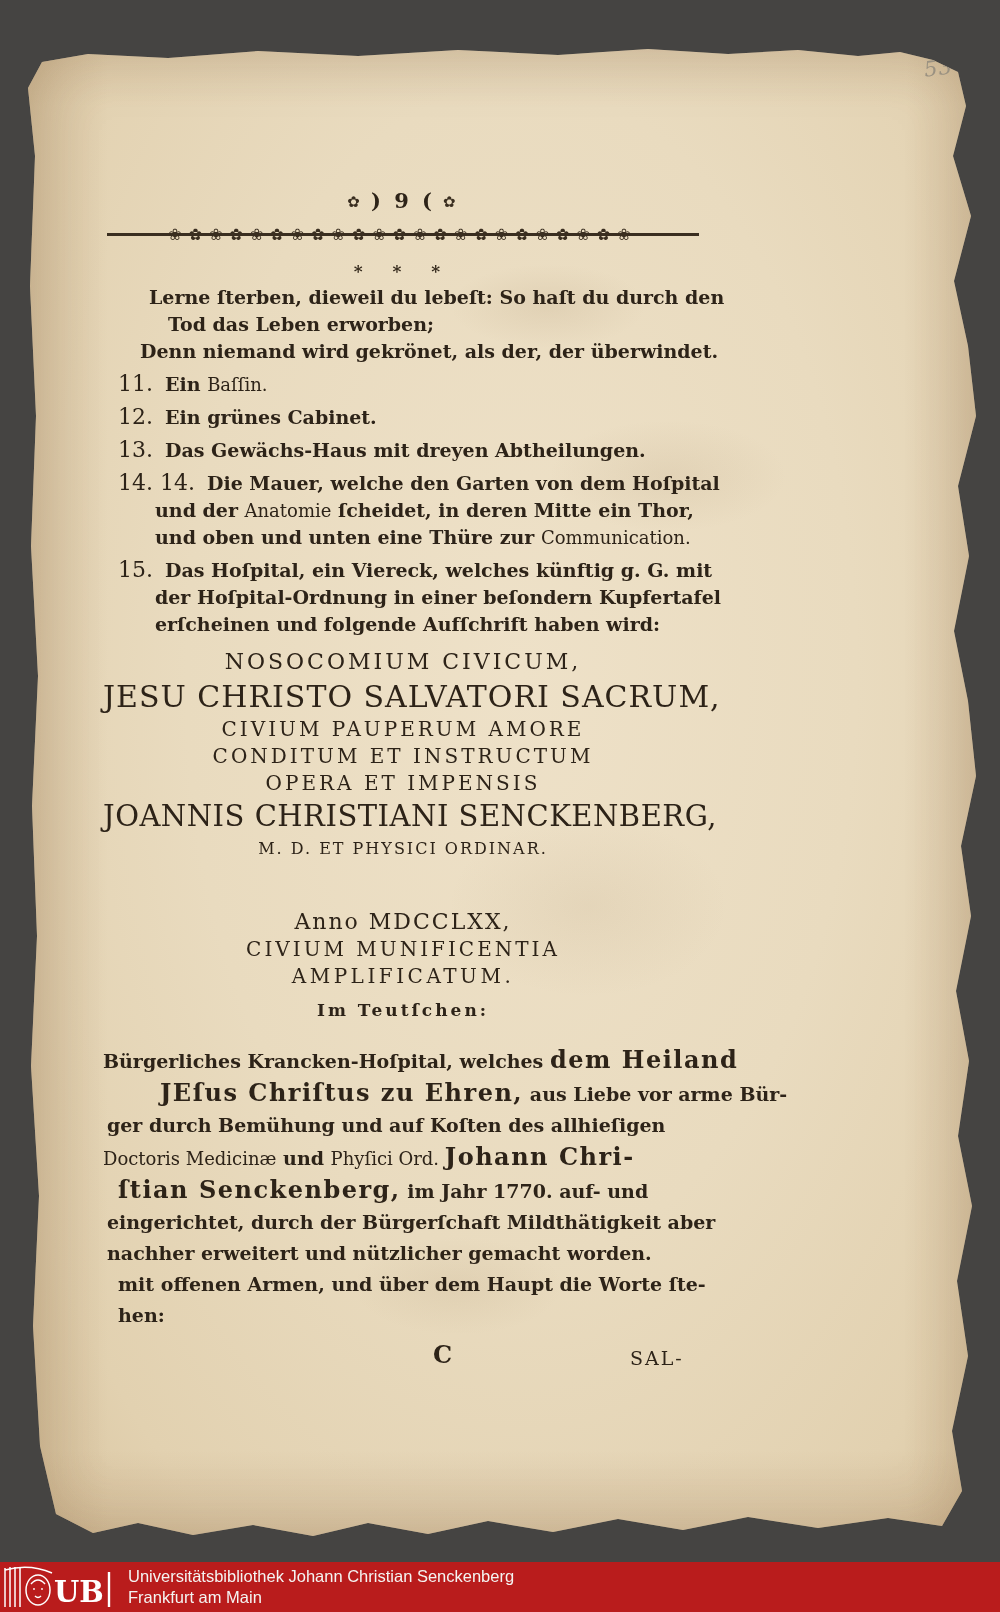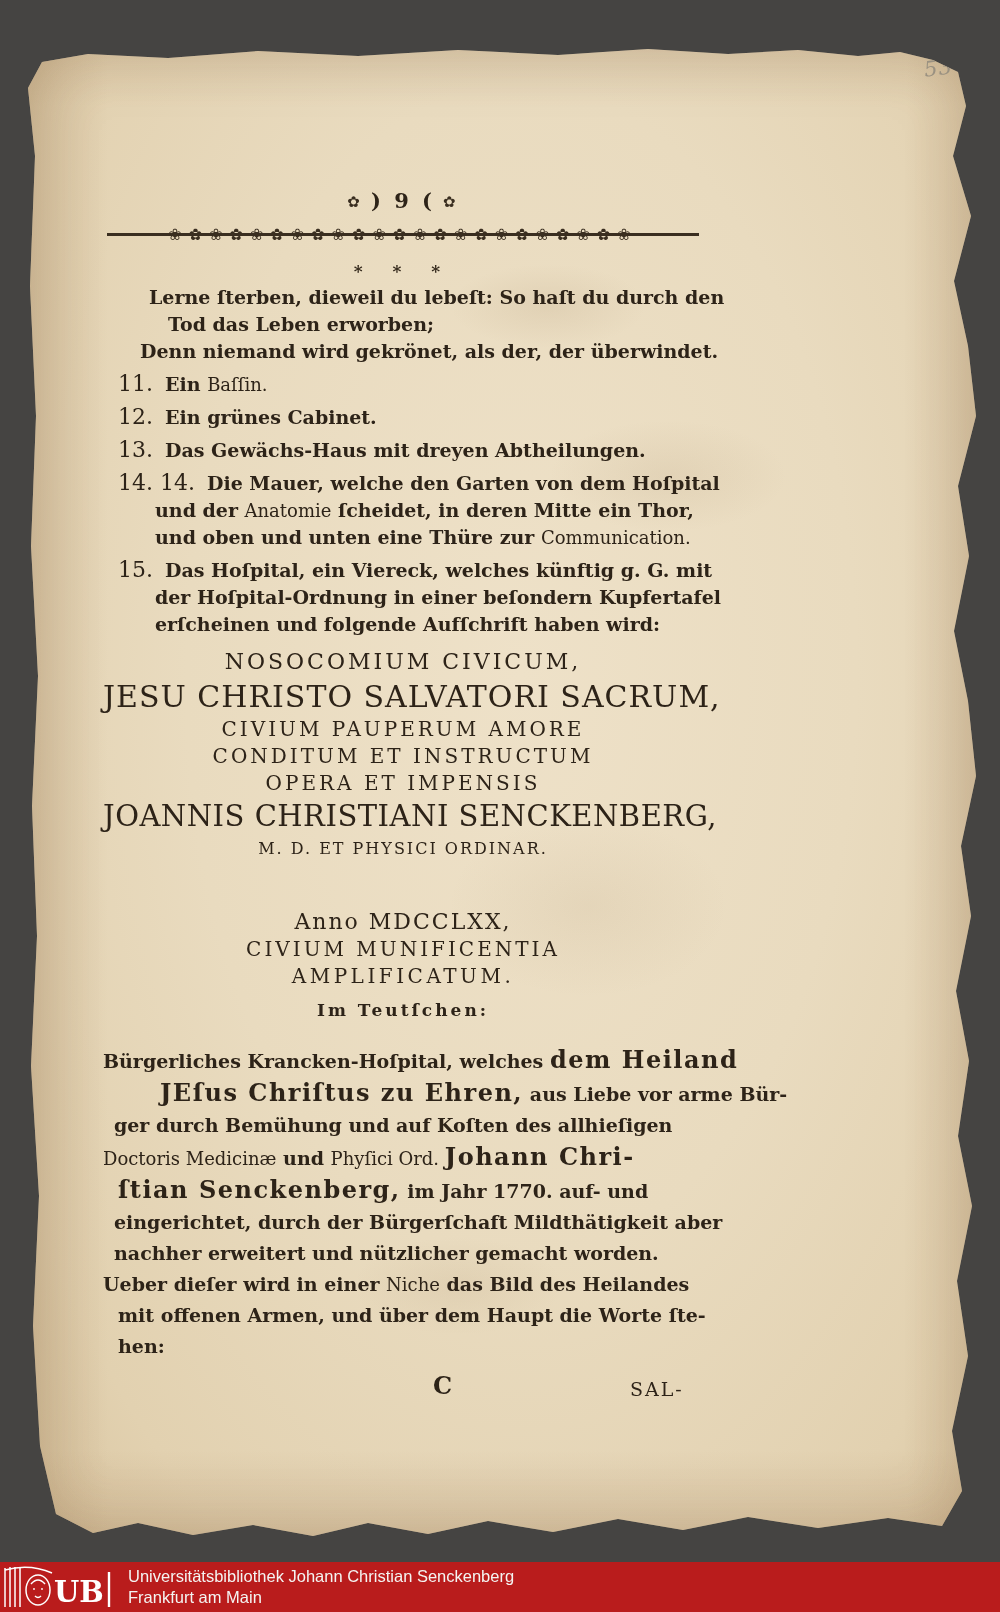--- a/index.html
+++ b/index.html
@@ -70,21 +70,21 @@
   .lat-cond{font-size:20px;letter-spacing:3px;line-height:27px;}
   .lat-opera{font-size:20px;letter-spacing:3px;line-height:27px;}
   .lat-joan{font-size:29px;letter-spacing:.5px;line-height:38px;}
   .lat-md{font-size:16px;letter-spacing:2px;line-height:28px;}
   .lat-anno{font-size:22px;letter-spacing:2px;line-height:29px;margin-top:44px;}
   .lat-muni{font-size:20px;letter-spacing:3px;line-height:27px;}
   .lat-ampl{font-size:20px;letter-spacing:3.5px;line-height:27px;margin-bottom:6px;}
   .teutsch{text-align:center;font-size:17px;letter-spacing:3px;line-height:28px;margin-bottom:20px;}
   .gp{line-height:31px;}
   .g2{margin-left:57px;}
-  .g3{margin-left:11px;}
+  .g3{margin-left:4px;}
   .g5{margin-left:15px;}
   .g8{margin-left:15px;}
   .sigrow{position:relative;height:36px;margin-top:8px;}
   .seg-sig{position:absolute;left:330px;top:2px;font-weight:bold;font-size:24px;}
   .seg-catch{position:absolute;left:527px;top:6px;font-size:19px;letter-spacing:2px;}
   
   .footer{position:absolute;left:0;top:1562px;width:1000px;height:50px;background:#b91c1c;}
   .footer-logo{position:absolute;left:2px;top:2px;width:120px;height:46px;}
   .footer-text{position:absolute;left:128px;top:4px;color:#f4f4f2;
     font-family:"Liberation Sans", sans-serif;font-size:16.5px;line-height:21px;}
@@ -122,21 +122,20 @@
       <div class="ln lat lat-muni"><span class="seg-lat">CIVIUM MUNIFICENTIA</span></div>
       <div class="ln lat lat-ampl"><span class="seg-lat">AMPLIFICATUM.</span></div>
       <div class="ln teutsch"><span class="seg-fr">Im Teutſchen:</span></div>
       <div class="ln gp"><span class="seg-fr">Bürgerliches Krancken-Hoſpital, welches </span><span class="seg-frb">dem Heiland</span></div>
       <div class="ln gp g2"><span class="seg-frb">JEſus Chriſtus zu Ehren,</span><span class="seg-fr"> aus Liebe vor arme Bür-</span></div>
       <div class="ln gp g3"><span class="seg-fr">ger durch Bemühung und auf Koſten des allhieſigen</span></div>
       <div class="ln gp"><span class="seg-ant">Doctoris Medicinæ</span><span class="seg-fr"> und </span><span class="seg-ant">Phyſici Ord. </span><span class="seg-frb">Johann Chri-</span></div>
       <div class="ln gp g5"><span class="seg-frb">ſtian Senckenberg,</span><span class="seg-fr"> im Jahr 1770. auf- und</span></div>
       <div class="ln gp g3"><span class="seg-fr">eingerichtet, durch der Bürgerſchaft Mildthätigkeit aber</span></div>
       <div class="ln gp g3"><span class="seg-fr">nachher erweitert und nützlicher gemacht worden.</span></div>
-      <div class="ln gp"><span class="seg-fr">Ueber dieſer wird in einer </span><span class="seg-ant">Niche</span><span class="seg-fr"> das Bild des Heilandes</span></div>
       <div class="ln gp g8"><span class="seg-fr">mit offenen Armen, und über dem Haupt die Worte ſte-</span></div>
       <div class="ln gp g8"><span class="seg-fr">hen:</span></div>
       <div class="ln sigrow">
         <span class="seg-sig">C</span>
         <span class="seg-catch">SAL-</span>
       </div>
     </div>
 </div>
 
 <div class="footer">

